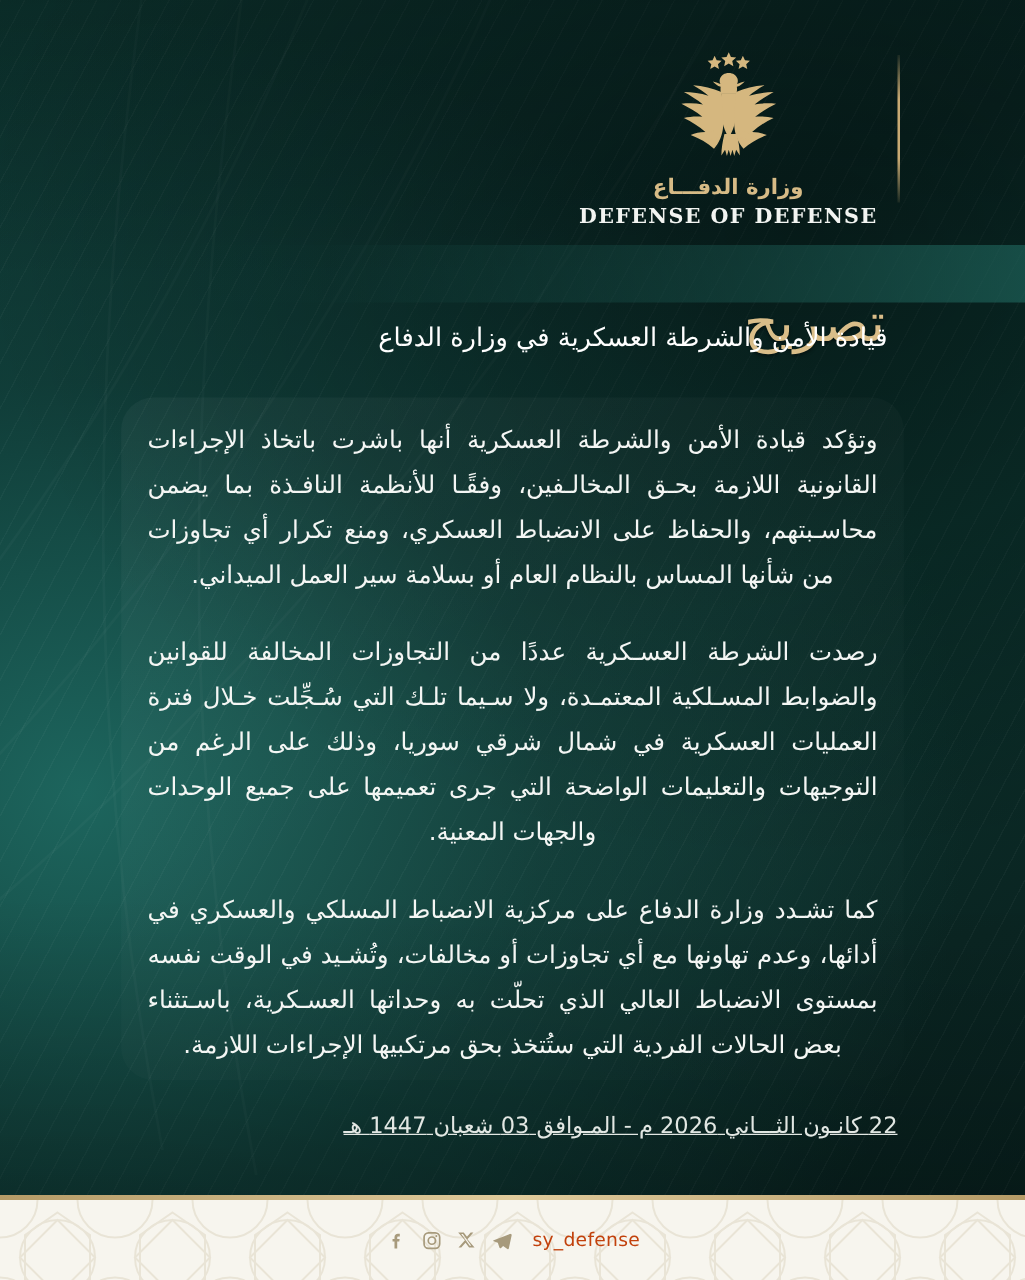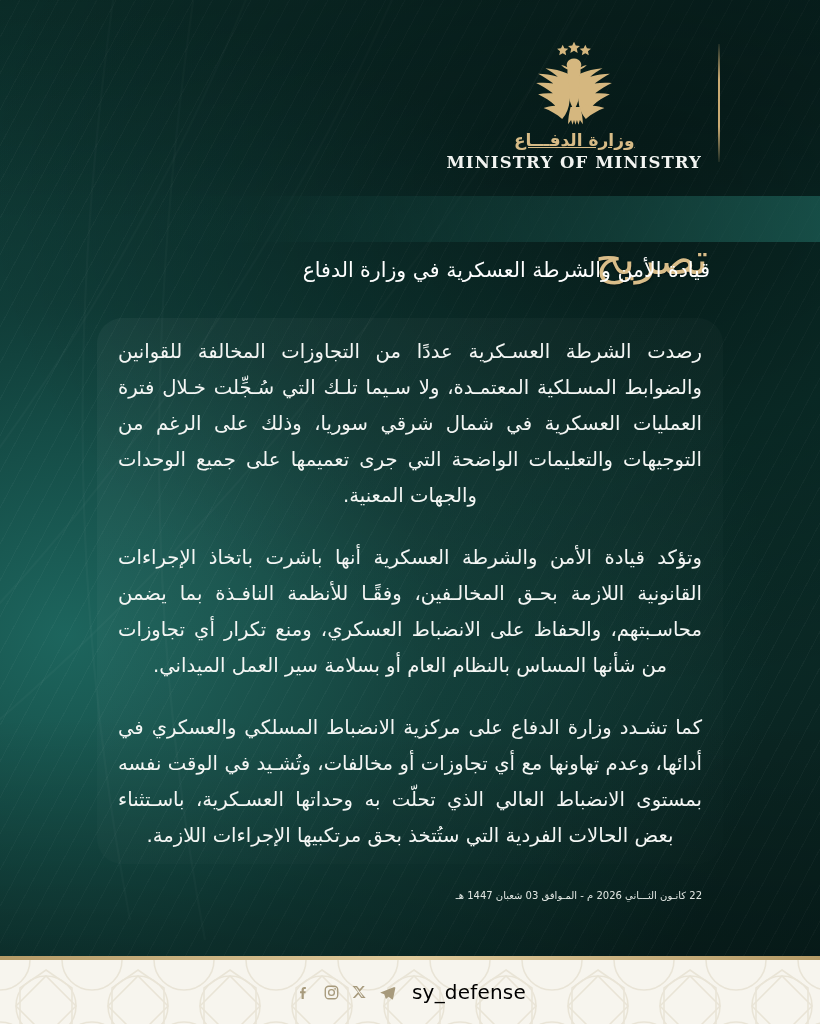--- a/index.html
+++ b/index.html
@@ -63,27 +63,26 @@
     position: absolute;
     top: 44px;
     right: 100px;
     width: 2px;
     height: 118px;
     background: linear-gradient(to bottom, rgba(199,168,112,0.10), #c9aa73 30%, #c9aa73 70%, rgba(199,168,112,0.10));
     z-index: 5;
   }
   .eagle-wrap { line-height: 0; }
   .ministry-ar {
-    margin-top: 0;
+    margin-top: 10px;
     font-size: 17px;
     font-weight: bold;
     color: #d7bb86;
     letter-spacing: .5px;
     white-space: nowrap;
-    text-decoration: underline;
   }
   .ministry-en {
     margin-top: 3px;
     font-family: "DejaVu Serif", "Liberation Serif", serif;
     font-size: 16.5px;
     font-weight: bold;
     color: #f2f4f1;
     letter-spacing: 1.1px;
     white-space: nowrap;
   }
@@ -144,26 +143,27 @@
     font-size: 19.6px;
     line-height: 36px;
     text-align: justify;
     text-align-last: center;
   }
   .body-text p { margin: 0 0 26px 0; }
   .body-text p:last-child { margin-bottom: 14px; }
 
   .date-line {
     position: absolute;
-    right: 118px;
+    right: 102px;
     top: 890px;
     z-index: 4;
     color: #e2e7e3;
-    font-size: 10px;
+    font-size: 18px;
     letter-spacing: 0px;
+    text-decoration: underline;
   }
 
   
   .gold-rule {
     position: absolute;
     left: 0; right: 0;
     bottom: 64px;
     height: 4px;
     background: linear-gradient(to right, #b49a66, #dcc characters, #b49a66);
     background: linear-gradient(to right, #a8land, #d9c characters);
@@ -196,22 +196,22 @@
   .soc {
     display: inline-flex;
     align-items: center;
     justify-content: center;
     width: 19px;
     height: 19px;
     color: #a79a7c;
   }
   .handle {
     margin-left: 6px;
-    font-size: 20px;
-    color: #000000;
+    font-size: 15px;
+    color: #c2410c;
     letter-spacing: .2px;
   }
 </style>
 </head>
 <body>
 
 <div class="poster">
 
   <div class="texture-lines"></div>
 
@@ -247,33 +247,33 @@
           <path d="M108 72 c-14-6 -30-10 -46-11 9 5 18 11 25 17 -13-4 -27-6 -40-6 11 6 22 13 31 20 -12-2 -24-2 -35-1 12 6 24 13 34 21 -11-1 -21 0 -30 2 13 6 25 14 35 23 -9 0 -17 2 -24 5 14 5 27 13 38 22 9-10 14-23 15-37 1-19 -2-38 -3-55z"></path>
 
           <path d="M113 140 c-3 12 -5 24 -5 35 l6-9 3 10 3-10 3 10 3-10 3 10 3-10 6 9 c0-11 -2-23 -5-35z"></path>
 
           <path d="M96 135 c-6 2 -12 6 -16 11 l5-1 -3 6 6-4 -1 6 6-6 2 5 3-7 3 5 1-9z"></path>
           <path d="M144 135 c6 2 12 6 16 11 l-5-1 3 6 -6-4 1 6 -6-6 -2 5 -3-7 -3 5 -1-9z"></path>
         </g>
       </svg>
     </div>
     <div class="ministry-ar">وزارة الدفـــاع</div>
-    <div class="ministry-en">MINISTRY OF MINISTRY</div>
+    <div class="ministry-en">DEFENSE OF DEFENSE</div>
   </div>
 
   <div class="banner"></div>
   <div class="banner-title">تصريح</div>
 
   <div class="subtitle">قيادة الأمن والشرطة العسكرية في وزارة الدفاع</div>
 
   <div class="card"></div>
 
   <div class="body-text">
+    <p>وتؤكد قيادة الأمن والشرطة العسكرية أنها باشرت باتخاذ الإجراءات القانونية اللازمة بحـق المخالـفين، وفقًـا للأنظمة النافـذة بما يضمن محاسـبتهم، والحفاظ على الانضباط العسكري، ومنع تكرار أي تجاوزات من شأنها المساس بالنظام العام أو بسلامة سير العمل الميداني.</p>
     <p>رصدت الشرطة العسـكرية عددًا من التجاوزات المخالفة للقوانين والضوابط المسـلكية المعتمـدة، ولا سـيما تلـك التي سُـجِّلت خـلال فترة العمليات العسكرية في شمال شرقي سوريا، وذلك على الرغم من التوجيهات والتعليمات الواضحة التي جرى تعميمها على جميع الوحدات والجهات المعنية.</p>
-    <p>وتؤكد قيادة الأمن والشرطة العسكرية أنها باشرت باتخاذ الإجراءات القانونية اللازمة بحـق المخالـفين، وفقًـا للأنظمة النافـذة بما يضمن محاسـبتهم، والحفاظ على الانضباط العسكري، ومنع تكرار أي تجاوزات من شأنها المساس بالنظام العام أو بسلامة سير العمل الميداني.</p>
     <p>كما تشـدد وزارة الدفاع على مركزية الانضباط المسلكي والعسكري في أدائها، وعدم تهاونها مع أي تجاوزات أو مخالفات، وتُشـيد في الوقت نفسه بمستوى الانضباط العالي الذي تحلّت به وحداتها العسـكرية، باسـتثناء بعض الحالات الفردية التي ستُتخذ بحق مرتكبيها الإجراءات اللازمة.</p>
   </div>
 
   <div class="date-line">22 كانـون الثـــاني 2026 م  -  المـوافق 03 شعبان 1447 هـ</div>
 
   <div class="gold-rule"></div>
 
   <div class="footer">
     <svg class="footer-pattern" viewBox="0 0 820 64" preserveAspectRatio="xMidYMid slice" aria-hidden="true">
       <defs>

